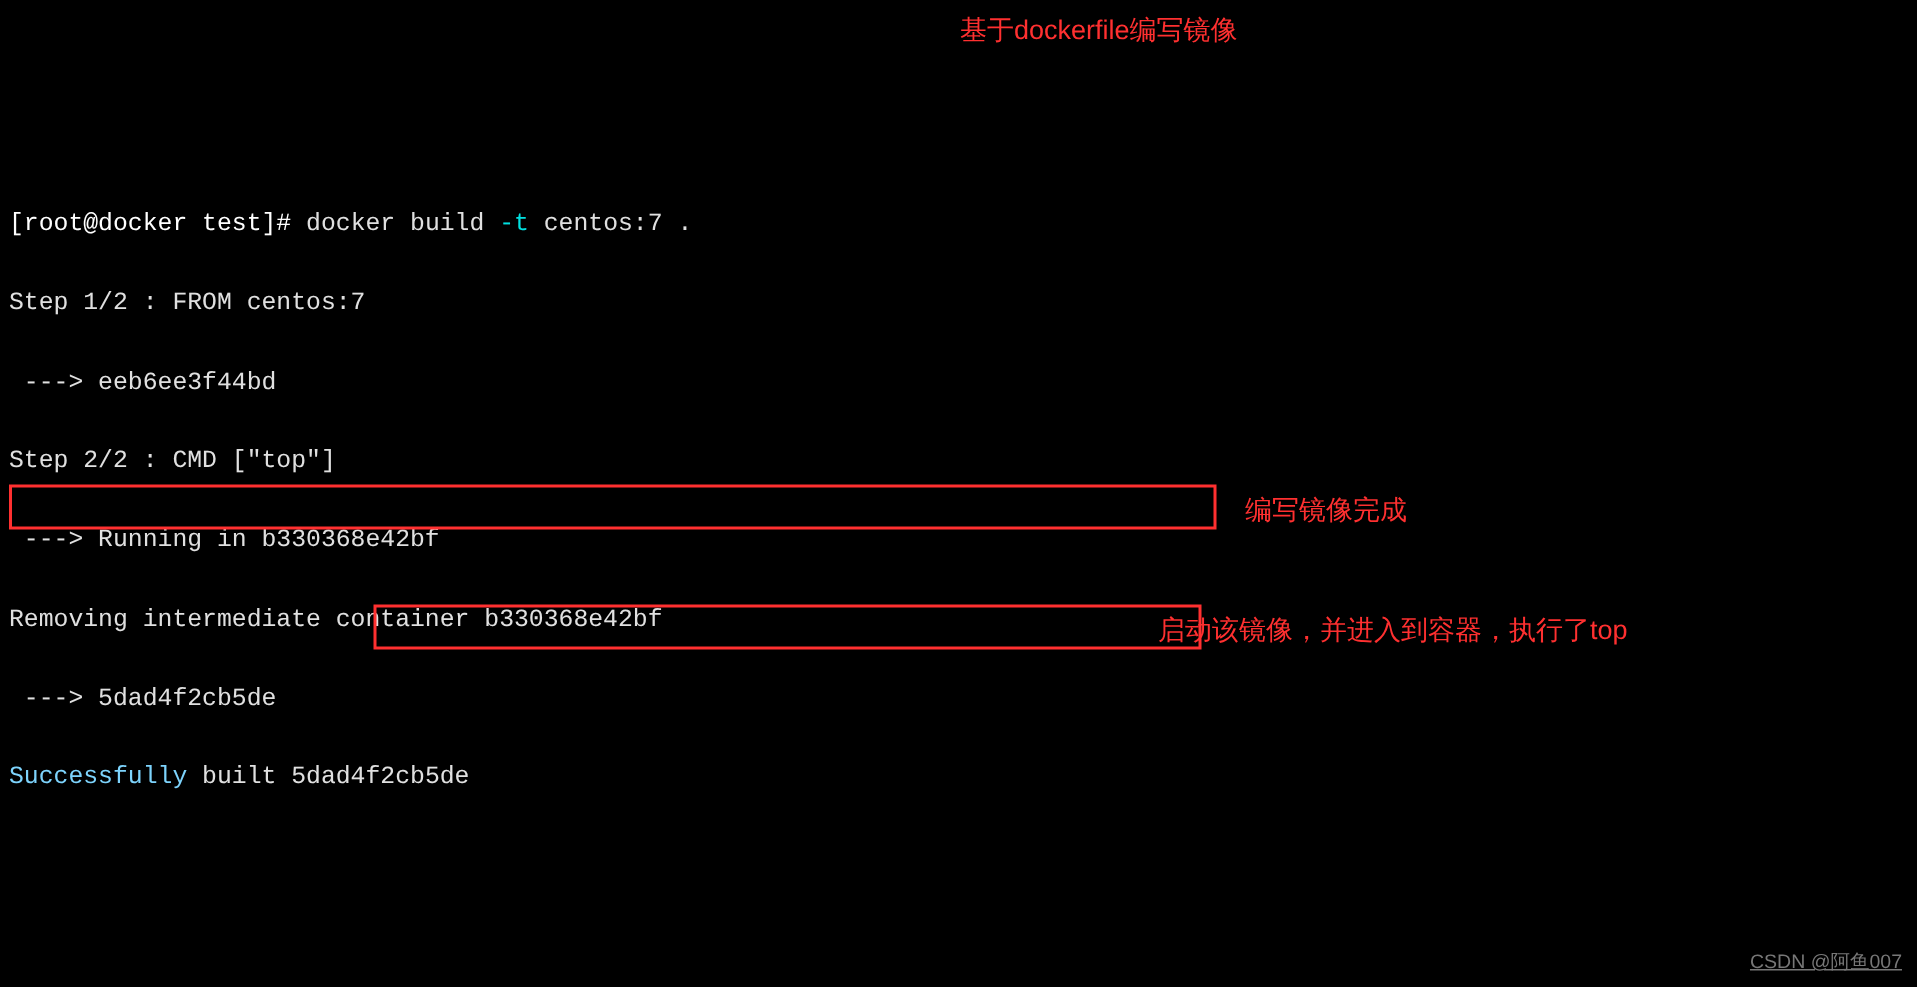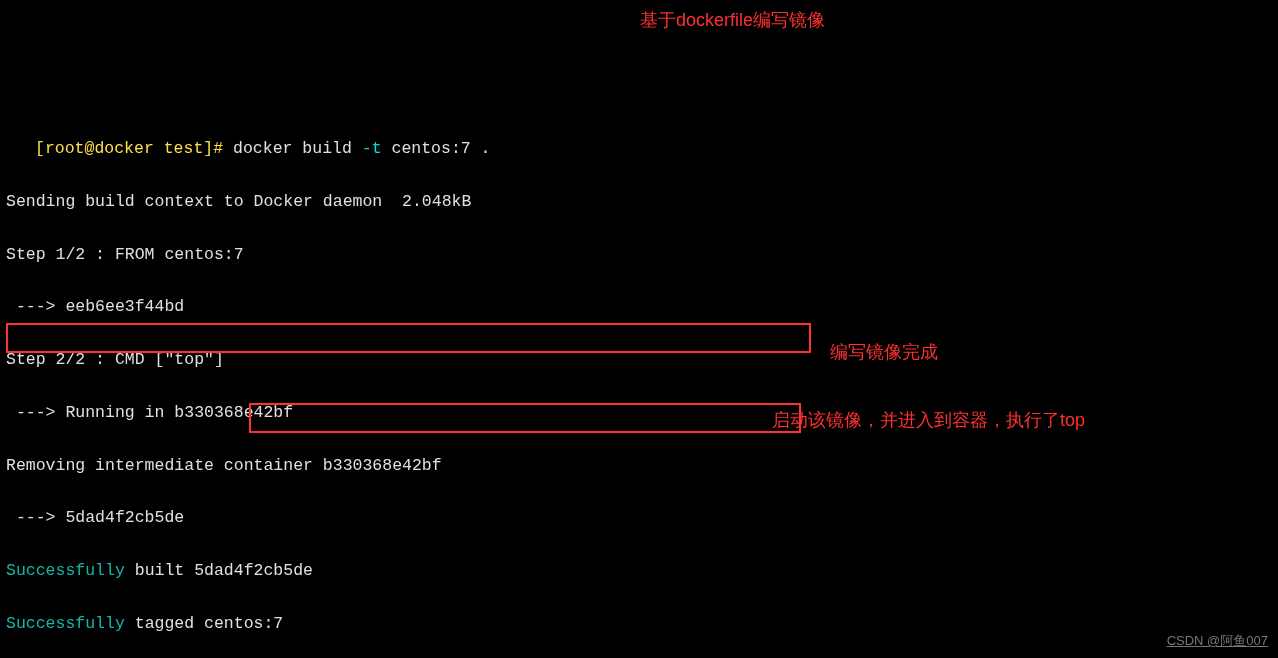--- a/index.html
+++ b/index.html
@@ -9,22 +9,22 @@
     font-family: "Consolas", "Courier New", monospace;
     font-size: 16.5px;
     line-height: 1.6;
     width: 1278px;
     height: 658px;
     overflow: hidden;
     position: relative;
     white-space: pre;
   }
   .terminal { padding: 4px 6px; }
-  .prompt { color: #fde047; margin-left: 29px; }
-  .green { color: #14b8a6; }
+  .prompt { color: #ffffff; }
+  .green { color: #7dd3fc; }
   .cyan { color: #00e0e0; }
   .annotation {
     position: absolute;
     color: #ff3030;
     font-family: "Microsoft YaHei", sans-serif;
     font-size: 18px;
     font-weight: 400;
     white-space: nowrap;
   }
   .redbox {
@@ -44,29 +44,27 @@
   }
   .line { display: block; }
 </style>
 </head>
 <body>
 
 
 
 <div class="terminal">
 <span class="line"><span class="prompt">[root@docker test]# </span><span><span>docker build </span><span class="cyan">-t</span><span> centos:7 .</span></span></span>
-<span class="line">Sending build context to Docker daemon  2.048kB</span>
 <span class="line">Step 1/2 : FROM centos:7</span>
 <span class="line"> ---&gt; eeb6ee3f44bd</span>
 <span class="line">Step 2/2 : CMD ["top"]</span>
 <span class="line"> ---&gt; Running in b330368e42bf</span>
 <span class="line">Removing intermediate container b330368e42bf</span>
 <span class="line"> ---&gt; 5dad4f2cb5de</span>
 <span class="line"><span class="green">Successfully</span><span> built 5dad4f2cb5de</span></span>
-<span class="line"><span class="green">Successfully</span><span> tagged centos:7</span></span>
 
 
 
 
 
 
 
 
 
 
@@ -75,19 +73,19 @@
 
 
 </div>
 
 
 <div class="redbox" style="left:6px; top:323px; width:805px; height:30px;"></div>
 <div class="redbox" style="left:249px; top:403px; width:552px; height:30px;"></div>
 
 
 <div class="annotation" style="left:640px; top:6px;">基于dockerfile编写镜像</div>
-<div class="annotation" style="left:830px; top:338px;">编写镜像完成</div>
+<div class="annotation" style="left:830px; top:326px;">编写镜像完成</div>
 <div class="annotation" style="left:772px; top:406px;">启动该镜像，并进入到容器，执行了top</div>
 
 <div class="watermark">CSDN @阿鱼007</div>
 
 
 
 
 </body></html>

